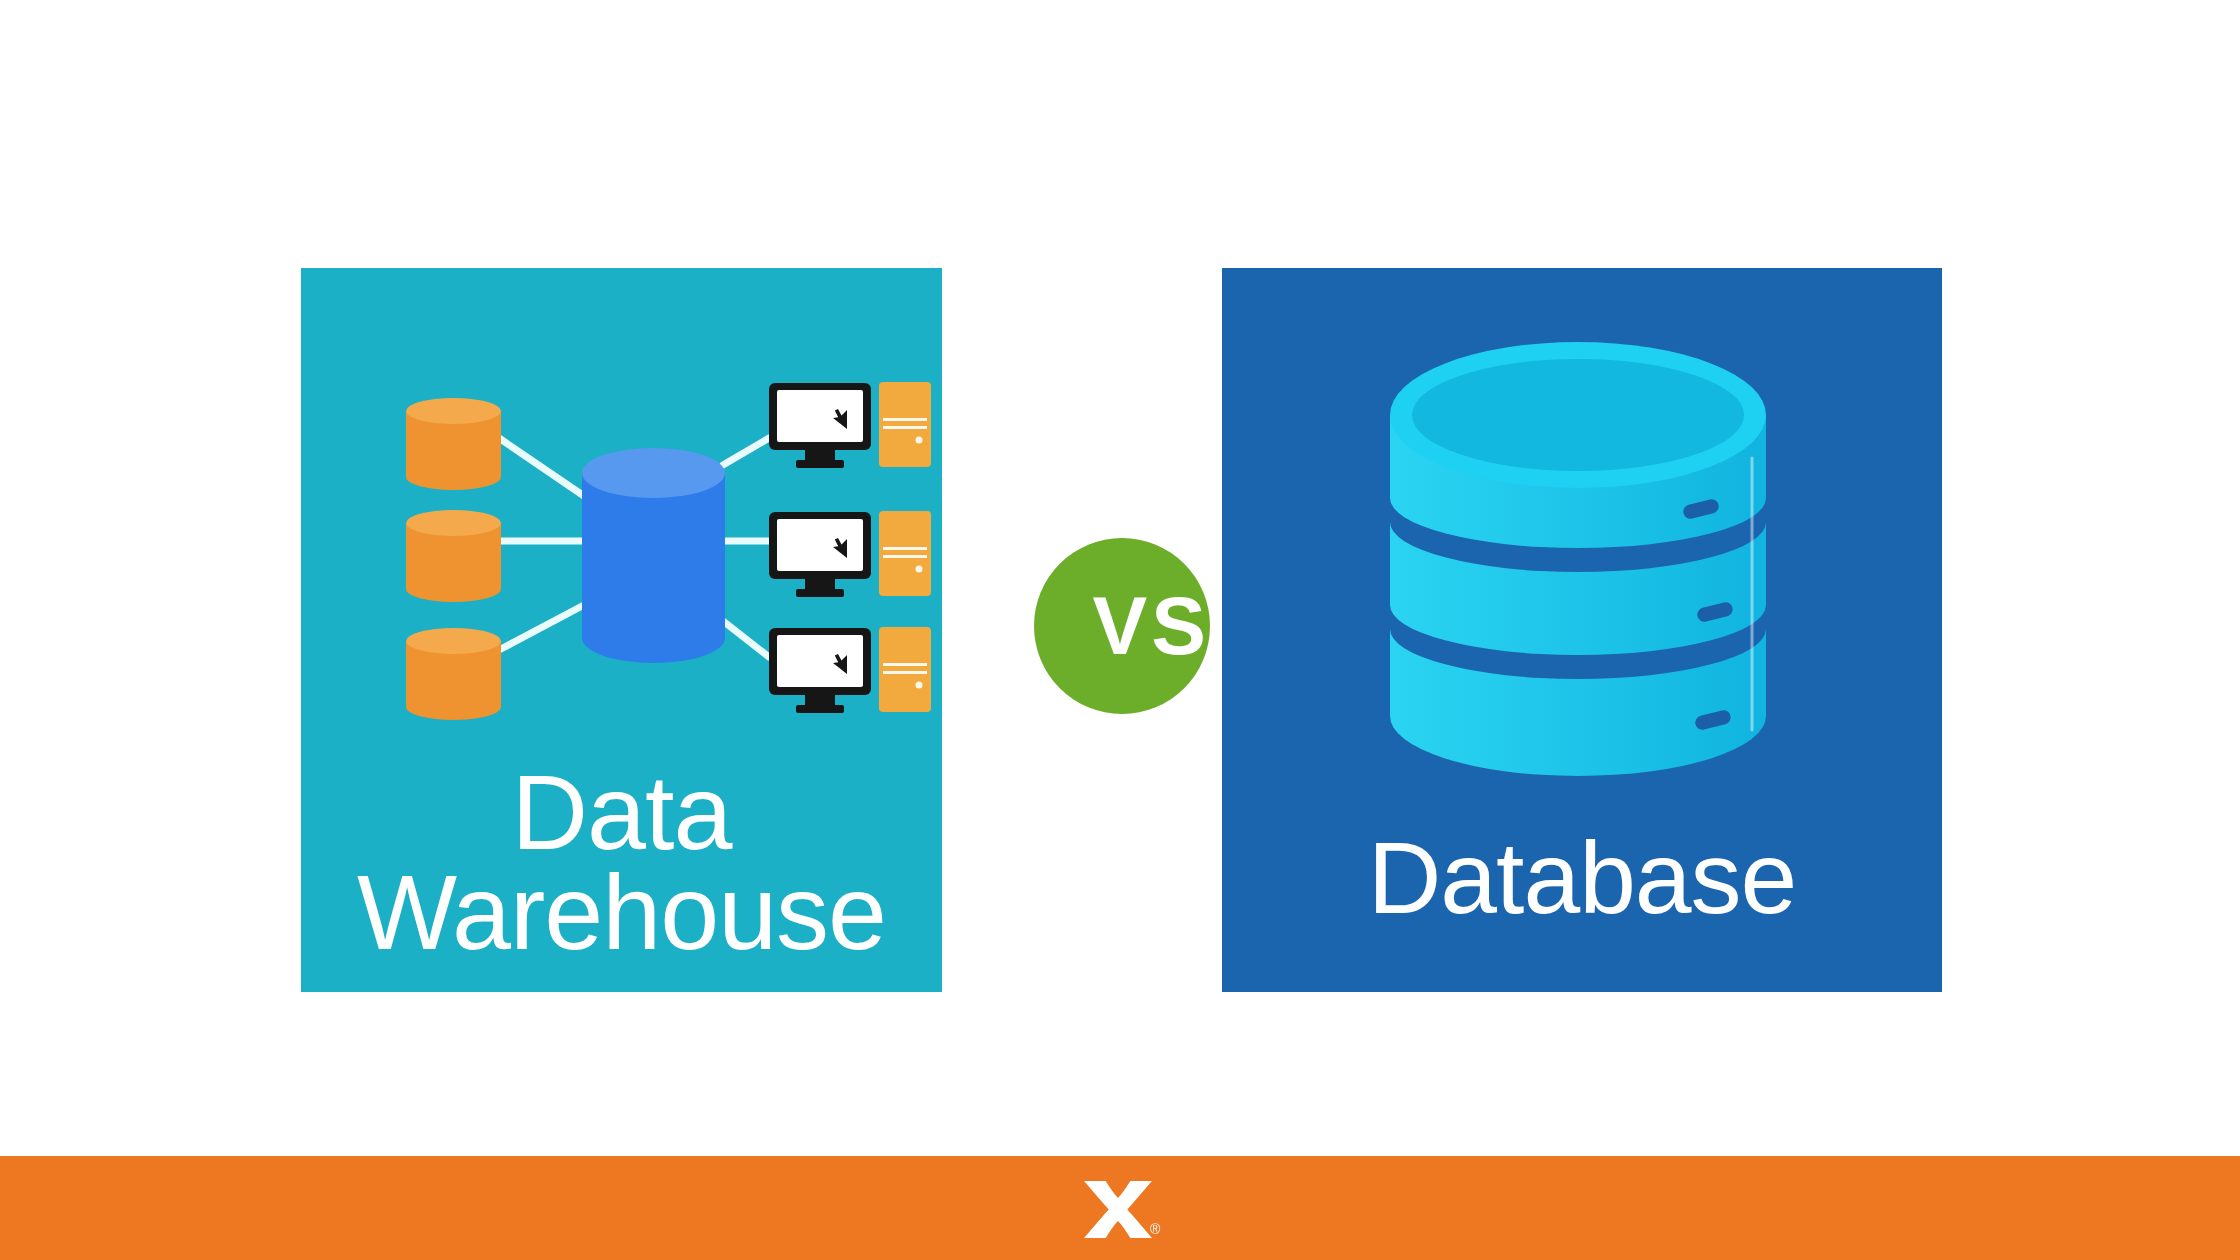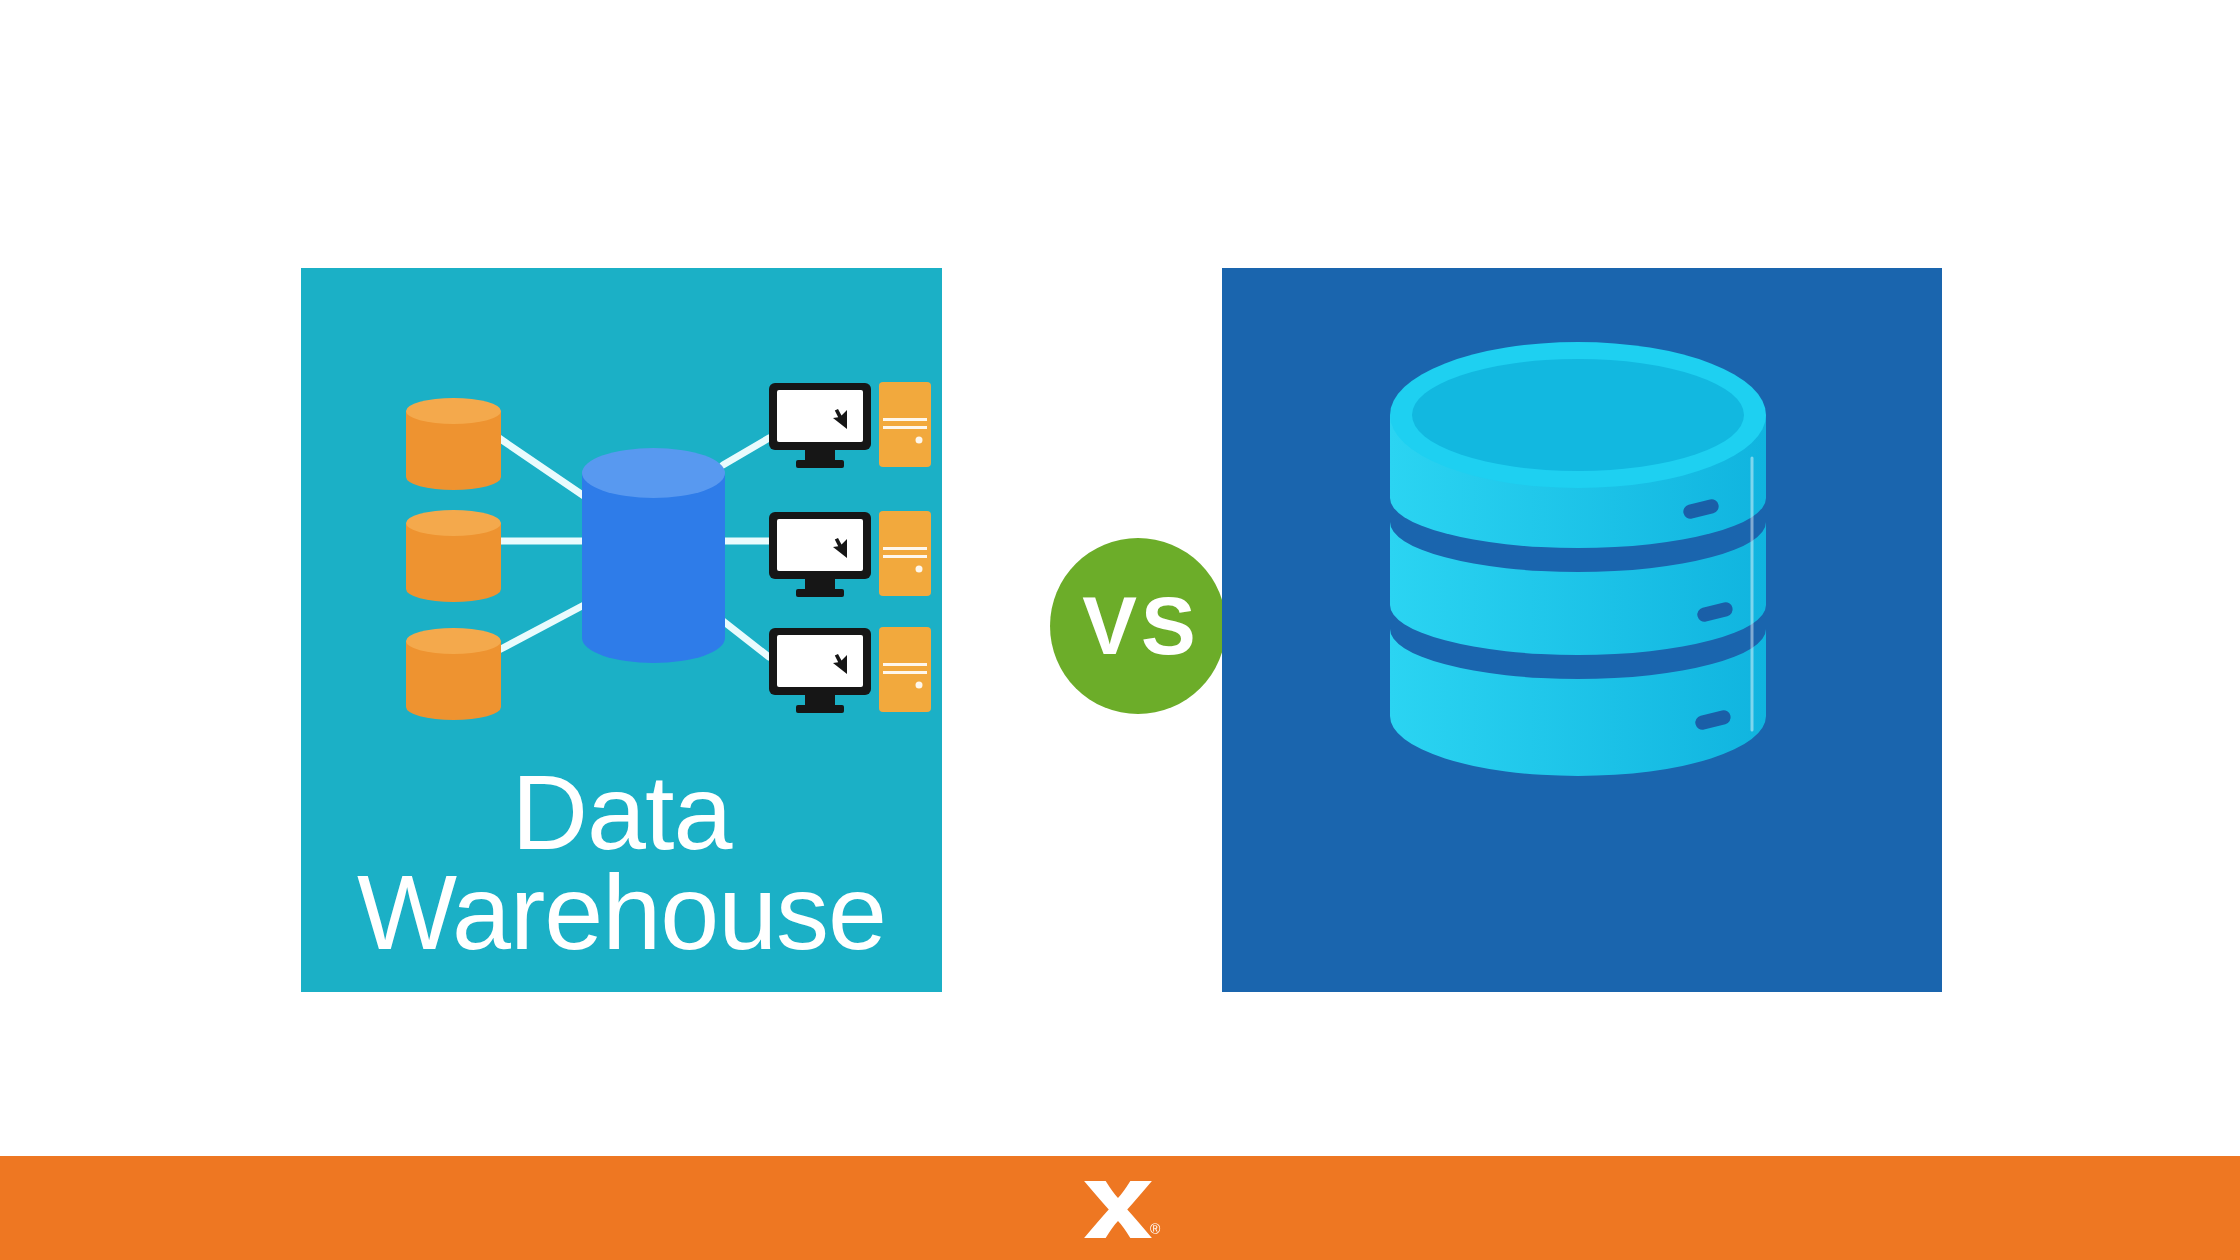--- a/index.html
+++ b/index.html
@@ -14,22 +14,22 @@
          font-family:"Liberation Sans",sans-serif;}
   .card{position:absolute;top:268px;height:724px;}
   .card-left{left:301px;width:641px;background:var(--teal-bg);}
   .card-right{left:1222px;width:720px;background:var(--db-blue-bg);}
   .card svg.illus{position:absolute;left:0;top:0;}
   .wh-title{position:absolute;left:0;right:0;top:494px;text-align:center;color:var(--text-white);
             font-size:106px;line-height:100px;font-weight:400;letter-spacing:-1px;}
   .db-title{position:absolute;left:0;right:0;top:559px;text-align:center;color:var(--text-white);
             font-size:102px;line-height:102px;font-weight:400;letter-spacing:-1px;}
   .vs-badge{position:absolute;left:1034px;top:538px;width:176px;height:176px;border-radius:50%;
-            background:var(--vs-green);display:flex;align-items:center;justify-content:center;
-            color:#fff;font-size:82px;font-weight:700;letter-spacing:4px;padding-left:6px;box-sizing:border-box;margin-left:16px;}
+            background:var(--vs-green);display:flex;align-items:center;justify-content:flex-end;
+            color:#fff;font-size:82px;font-weight:700;letter-spacing:4px;padding-left:6px;box-sizing:border-box;}
   .footer-bar{position:absolute;left:0;top:1156px;width:2240px;height:104px;background:var(--bar-orange);}
   .x-logo{position:absolute;left:1079px;top:1181px;}
   .reg-mark{position:absolute;left:1150px;top:1222px;color:#fff;font-size:14px;line-height:14px;}
   
   .fOC{fill:var(--cyl-orange);} .fOCT{fill:var(--cyl-orange-top);}
   .fBC{fill:var(--wh-blue);} .fBCT{fill:var(--wh-blue-top);}
   .fSrv{fill:var(--server-orange);} .fInk{fill:var(--ink);} .fW{fill:#ffffff;}
   .fCy{fill:var(--cyan);} .fCyIn{fill:var(--cyan-inner);} .fSlot{fill:var(--slot);}
   .lnk{stroke:var(--connector);stroke-width:7;stroke-linecap:round;}
   .edgeHi{stroke:rgba(255,255,255,.45);stroke-width:3;stroke-linecap:round;fill:none;}
@@ -146,20 +146,21 @@
           </g>
         <g transform="translate(493,344) rotate(-14)">
             <rect class="fSlot" x="-18" y="-7" width="36" height="14" rx="7"></rect>
           </g>
         <g transform="translate(491,452) rotate(-14)">
             <rect class="fSlot" x="-18" y="-7" width="36" height="14" rx="7"></rect>
           </g>
       </g>
     </svg>
 
+    <div class="db-title">Database</div>
   </div>
 
   <div class="footer-bar"></div>
   <svg class="x-logo" width="78" height="57" viewBox="0 0 100 74">
     <path fill="#ffffff" d="M6,0 L34,0 Q44,16 50,22 Q56,16 66,0 L94,0 Q72,26 62,37 Q72,48 94,74 L66,74 Q56,58 50,52 Q44,58 34,74 L6,74 Q28,48 38,37 Q28,26 6,0 Z"></path>
   </svg>
   <div class="reg-mark">®</div>
 
 </div>
 

